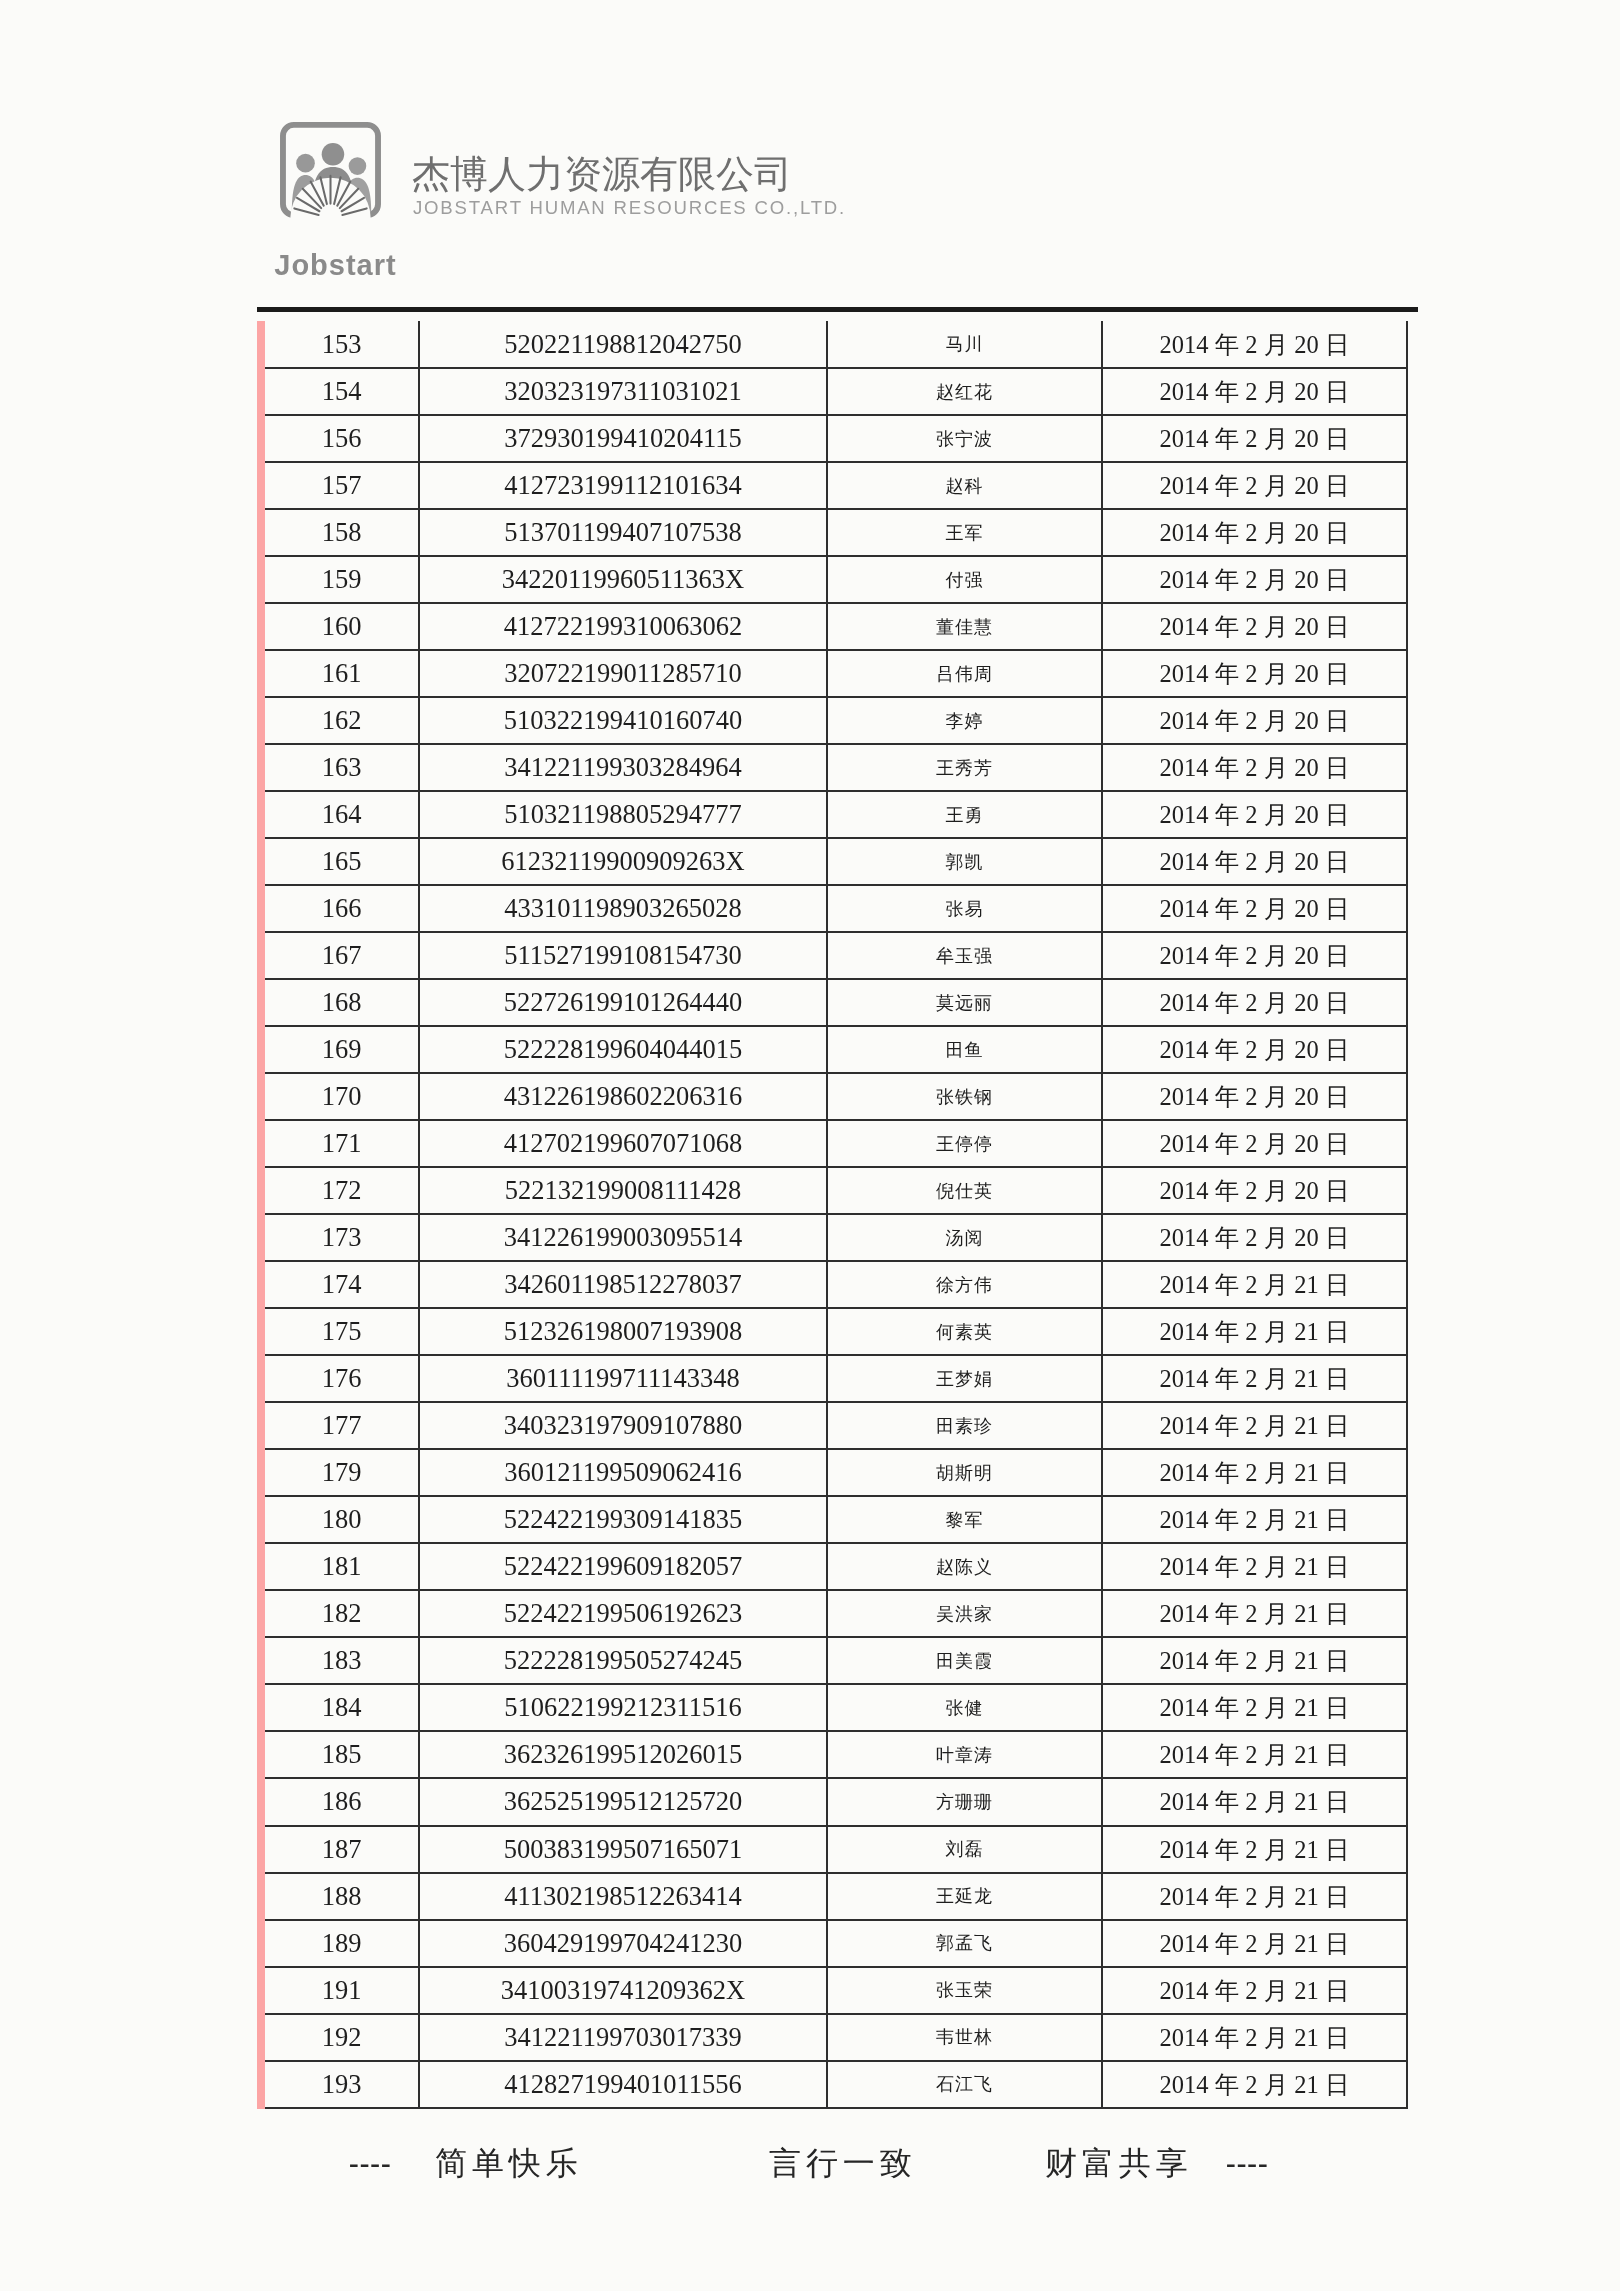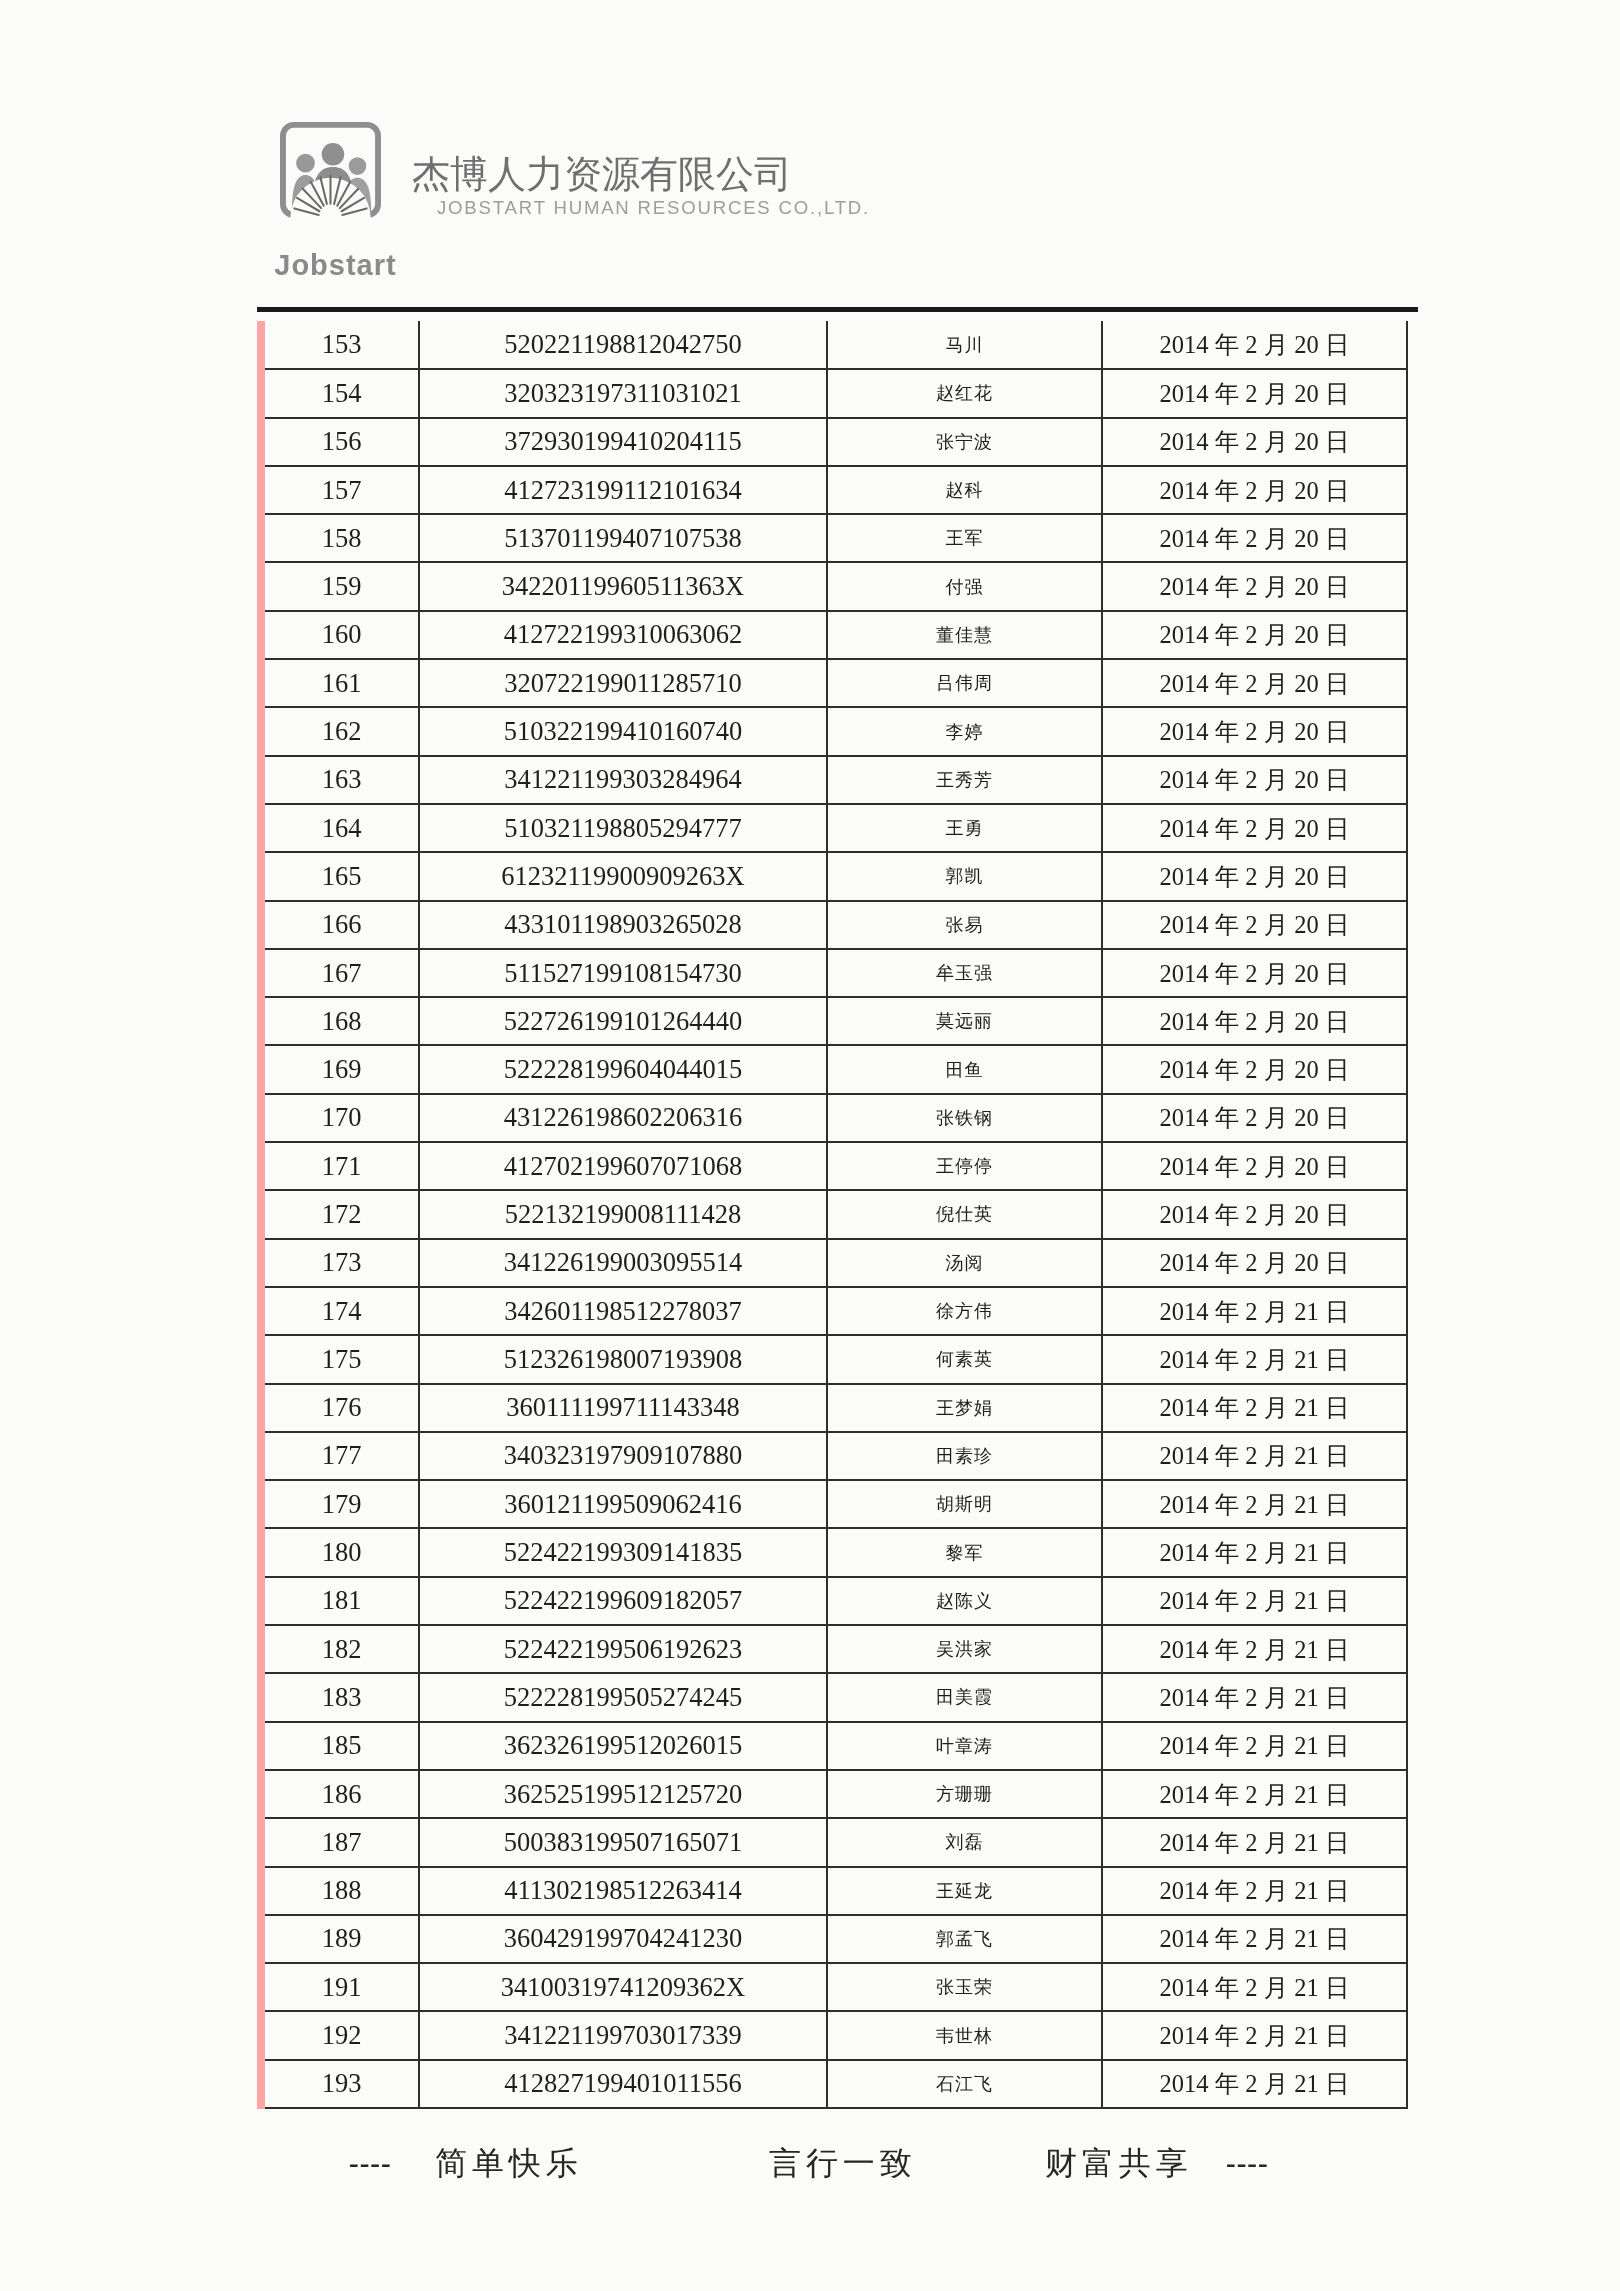--- a/index.html
+++ b/index.html
@@ -20,21 +20,21 @@
     text-align:center;
     font-family:"Liberation Sans","DejaVu Sans",sans-serif;
     font-size:29px;font-weight:bold;color:#8a8a8a;letter-spacing:1px;margin-top:27px;
   }
   .company-zh{
     position:absolute;left:412px;top:149px;
     font-size:38px;color:#6f6f6f;letter-spacing:0px;
     font-family:Liberation Sans, sans-serif;
   }
   .company-en{
-    position:absolute;left:437px;top:197px;
+    position:absolute;left:413px;top:197px;
     font-family:"Liberation Sans","DejaVu Sans",sans-serif;
     font-size:18.6px;color:#9d9d9d;letter-spacing:1.8px;
   }
 
   
   .top-rule{
     position:absolute;left:257px;top:307px;width:1161px;height:4.9px;
     background:#1b1b1b;
   }
 
@@ -284,20 +284,26 @@
           <td class="c2">吴洪家</td>
           <td class="c3">2014 年 2 月 21 日</td>
         </tr>
         <tr>
           <td class="c0">183</td>
           <td class="c1">522228199505274245</td>
           <td class="c2">田美霞</td>
           <td class="c3">2014 年 2 月 21 日</td>
         </tr>
         <tr>
+          <td class="c0">184</td>
+          <td class="c1">510622199212311516</td>
+          <td class="c2">张健</td>
+          <td class="c3">2014 年 2 月 21 日</td>
+        </tr>
+        <tr>
           <td class="c0">185</td>
           <td class="c1">362326199512026015</td>
           <td class="c2">叶章涛</td>
           <td class="c3">2014 年 2 月 21 日</td>
         </tr>
         <tr>
           <td class="c0">186</td>
           <td class="c1">362525199512125720</td>
           <td class="c2">方珊珊</td>
           <td class="c3">2014 年 2 月 21 日</td>

